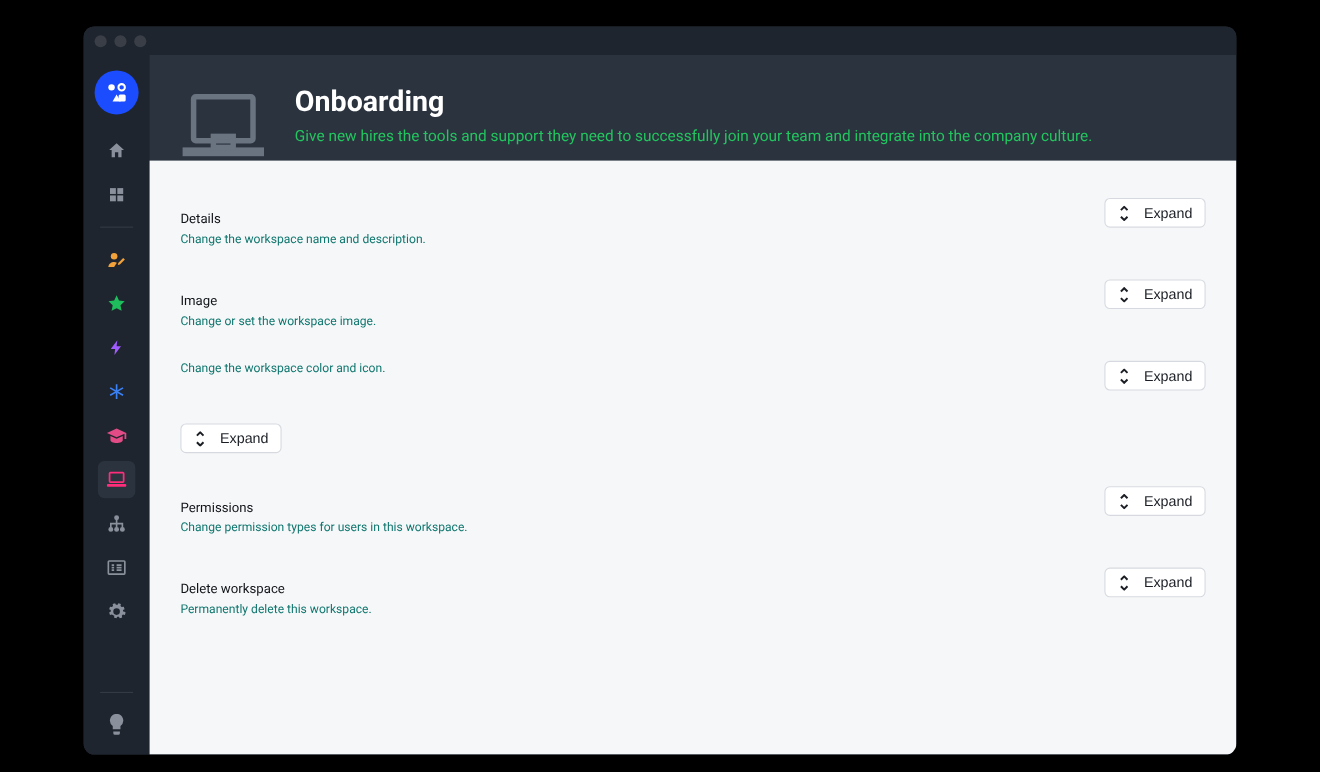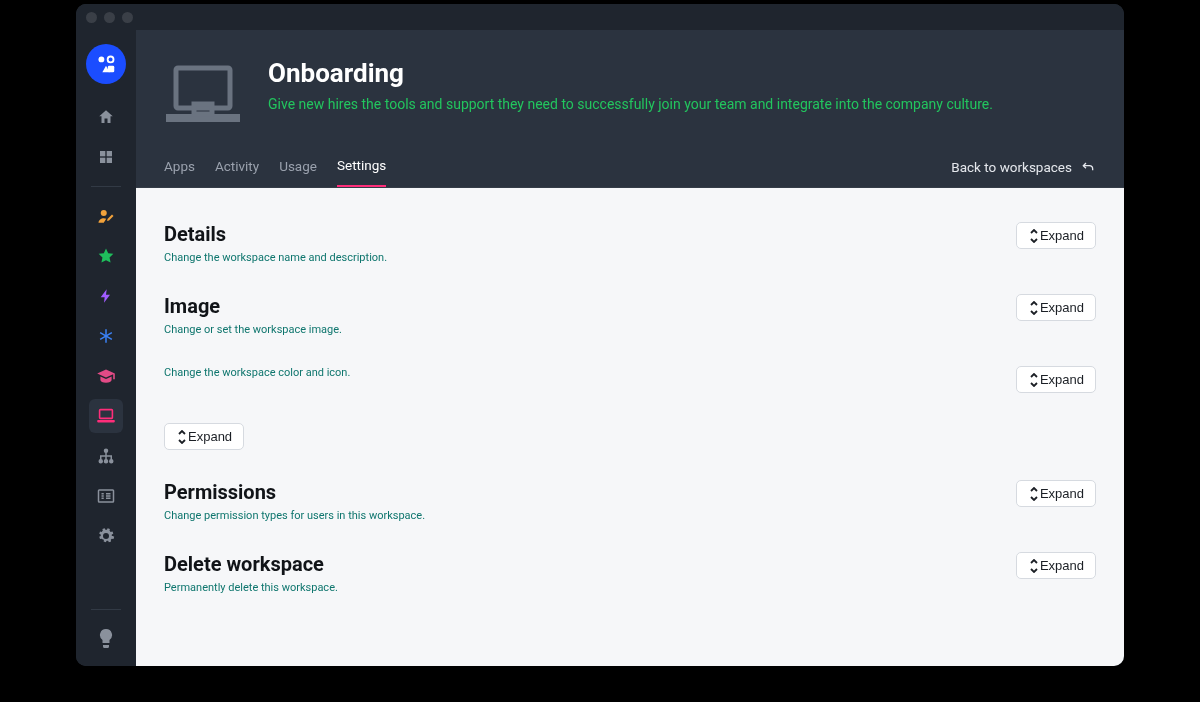--- a/index.html
+++ b/index.html
@@ -1,17 +1,17 @@
 <!DOCTYPE html>
 <html><head>
 <meta charset="utf-8">
 <style>
   *{box-sizing:border-box;margin:0;padding:0;}
   html,body{width:1200px;height:702px;background:#000;font-family:-apple-system,BlinkMacSystemFont,"Segoe UI",Roboto,Helvetica,Arial,sans-serif;}
-  .window{position:absolute;left:76px;top:4px;width:1048px;height:662px;background:#2b333f;border-radius:10px;overflow:hidden;box-shadow:0 10px 40px rgba(0,0,0,.5);}
+  .window{position:absolute;left:76px;top:24px;width:1048px;height:662px;background:#2b333f;border-radius:10px;overflow:hidden;box-shadow:0 10px 40px rgba(0,0,0,.5);}
   .titlebar{height:26px;background:#1f252e;display:flex;align-items:center;padding:0 10px;gap:7px;}
   .dot{width:11px;height:11px;border-radius:50%;background:#3a3f47;}
   .chrome{display:flex;height:636px;}
   .sidebar{width:60px;background:#1f252e;display:flex;flex-direction:column;align-items:center;padding-top:14px;gap:6px;}
   .logo{width:40px;height:40px;border-radius:50%;background:#1b4dff;display:flex;align-items:center;justify-content:center;margin-bottom:10px;}
   .sb-item{width:34px;height:34px;display:flex;align-items:center;justify-content:center;border-radius:6px;cursor:pointer;}
   .sb-item.active{background:#2b333f;}
   .sb-divider{width:30px;height:1px;background:#323a45;margin:6px 0;}
   .sb-spacer{flex:1;}
   .main{flex:1;display:flex;flex-direction:column;}
@@ -20,23 +20,23 @@
   .hero-icon{width:78px;height:64px;display:flex;align-items:flex-end;justify-content:center;margin-top:4px;}
   .hero h1{font-size:26px;font-weight:700;margin-bottom:6px;}
   .hero p{font-size:14px;color:#22c55e;line-height:1.45;}
   .tabbar{display:flex;align-items:center;padding:0 28px;height:42px;margin-top:20px;border-bottom:1px solid rgba(255,255,255,.05);}
   .tab{color:#9aa1ad;font-size:13.5px;margin-right:20px;padding:10px 0 12px;cursor:pointer;}
   .tab.active{color:#fff;border-bottom:2px solid #ff2d7a;}
   .tab-spacer{flex:1;}
   .backlink{color:#e4e7ec;font-size:13.5px;display:flex;align-items:center;gap:8px;cursor:pointer;}
   .content{flex:1;background:#f6f7f9;padding:22px 28px;color:#111418;overflow:auto;}
   .section{display:flex;align-items:flex-start;justify-content:space-between;padding:12px 0 18px;}
-  .section h2{font-size:20px;font-weight:700;margin-bottom:5px;}
+  .section h2{font-size:12px;font-weight:400;margin-bottom:5px;margin-top:12px;}
   .section p{font-size:11px;color:#0f766e;}
-  .expand-btn{background:#fff;border:1px solid #d6dae0;border-radius:5px;padding:5px 11px;font-size:13px;display:flex;align-items:center;gap:0;cursor:pointer;color:#1b1f25;}
+  .expand-btn{background:#fff;border:1px solid #d6dae0;border-radius:5px;padding:5px 11px;font-size:13px;display:flex;align-items:center;gap:12px;cursor:pointer;color:#1b1f25;}
   .expand-btn svg{flex-shrink:0;}
 </style>
 </head>
 <body>
 
 <div class="window">
   <div class="titlebar">
     <div class="dot"></div>
     <div class="dot"></div>
     <div class="dot"></div>
@@ -145,34 +145,20 @@
               <rect x="30" y="40" width="18" height="10" fill="none" stroke="#6a7380" stroke-width="5"></rect>
             </svg>
           </div>
           <div>
             <h1>Onboarding</h1>
             <p>Give new hires the tools and support they need to successfully join your team and integrate into the company culture.</p>
           </div>
         </div>
       </div>
 
-      <div class="tabbar">
-        <div class="tab">Apps</div>
-        <div class="tab">Activity</div>
-        <div class="tab">Usage</div>
-        <div class="tab active">Settings</div>
-        <div class="tab-spacer"></div>
-        <div class="backlink">
-          <span>Back to workspaces</span>
-          <svg width="16" height="16" viewBox="0 0 24 24" fill="none" stroke="#e4e7ec" stroke-width="2">
-              <path d="M9 14l-4-4 4-4"></path>
-              <path d="M5 10h9a5 5 0 015 5v2"></path>
-            </svg>
-        </div>
-      </div>
 
       <div class="content">
 
         <div class="section">
           <div>
             <h2>Details</h2>
             <p>Change the workspace name and description.</p>
           </div>
           <button class="expand-btn">
             <svg width="12" height="14" viewBox="0 0 12 14" fill="none" stroke="#1b1f25" stroke-width="1.8">

